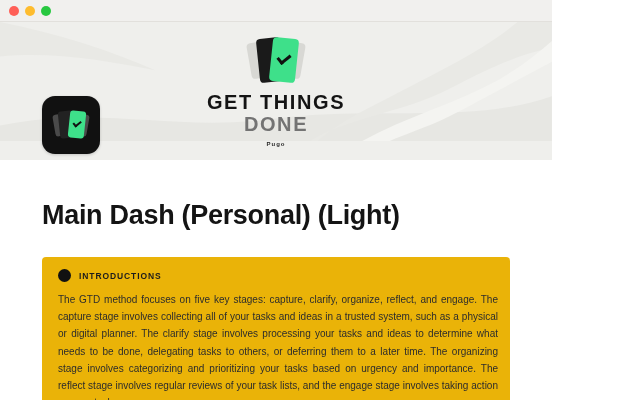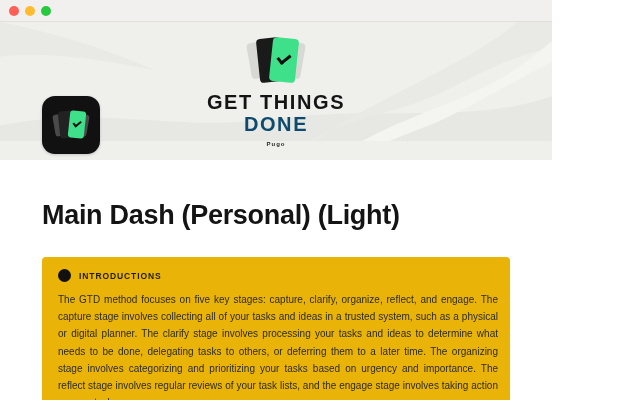--- a/index.html
+++ b/index.html
@@ -99,21 +99,21 @@
     font-size: 20px;
     font-weight: bold;
     letter-spacing: 1.6px;
     color: #141414;
     line-height: 1.12;
   }
   .cover-title-2 {
     font-size: 20px;
     font-weight: bold;
     letter-spacing: 1.6px;
-    color: #0c4a6e;
+    color: #737373;
     line-height: 1.12;
   }
   .cover-sub {
     margin-top: 5px;
     font-size: 6px;
     font-weight: bold;
     letter-spacing: 1px;
     color: #2b2b2b;
   }
 

